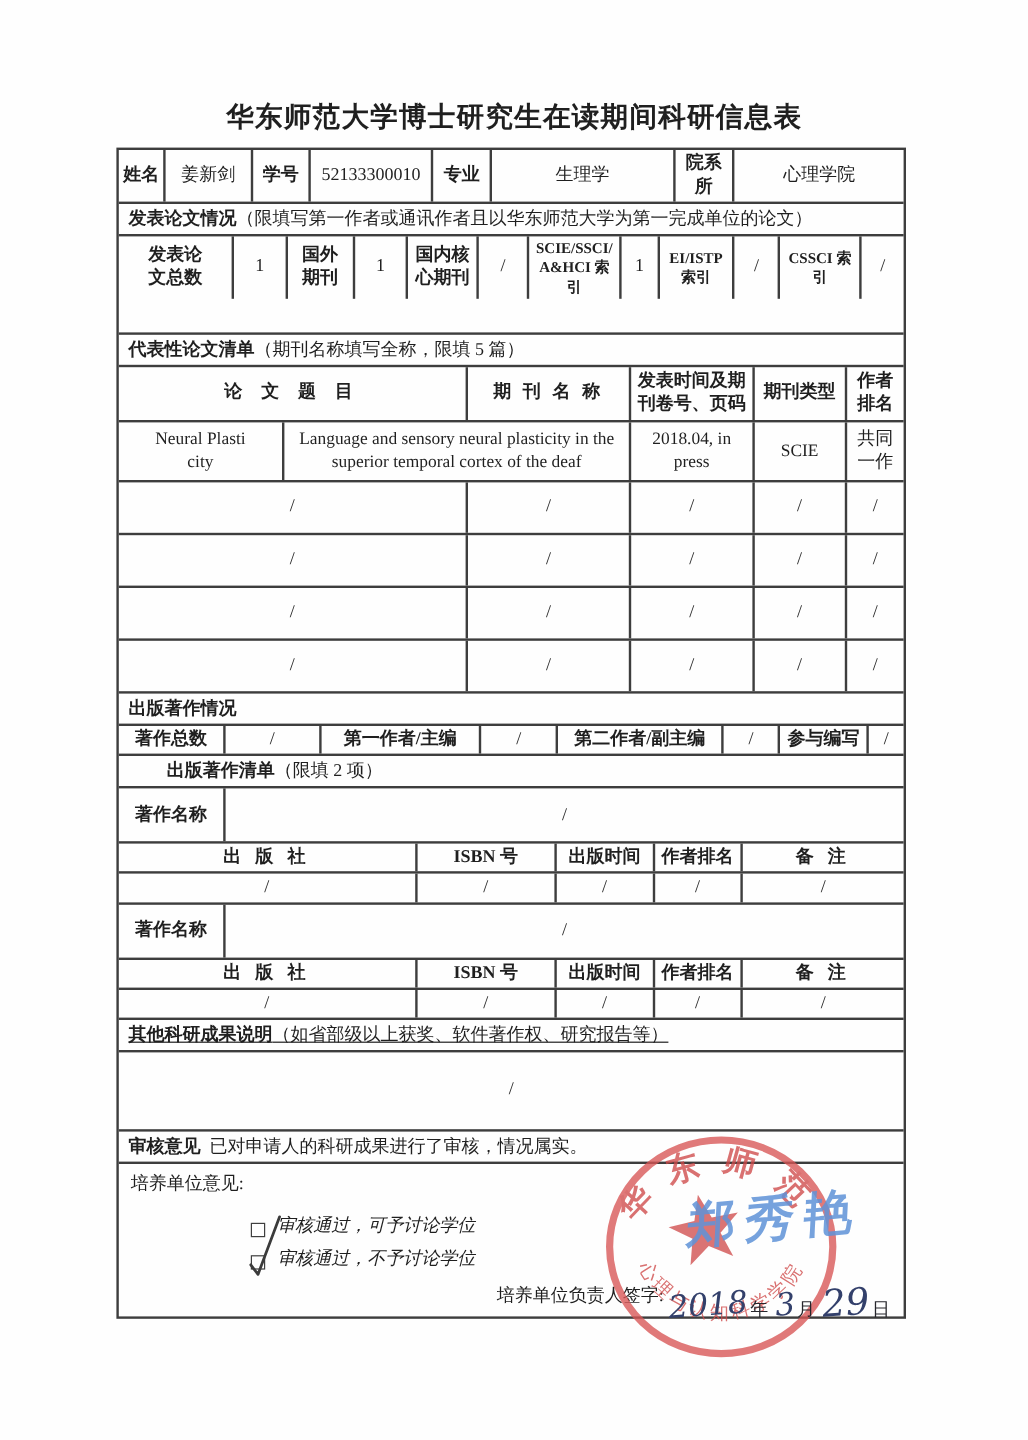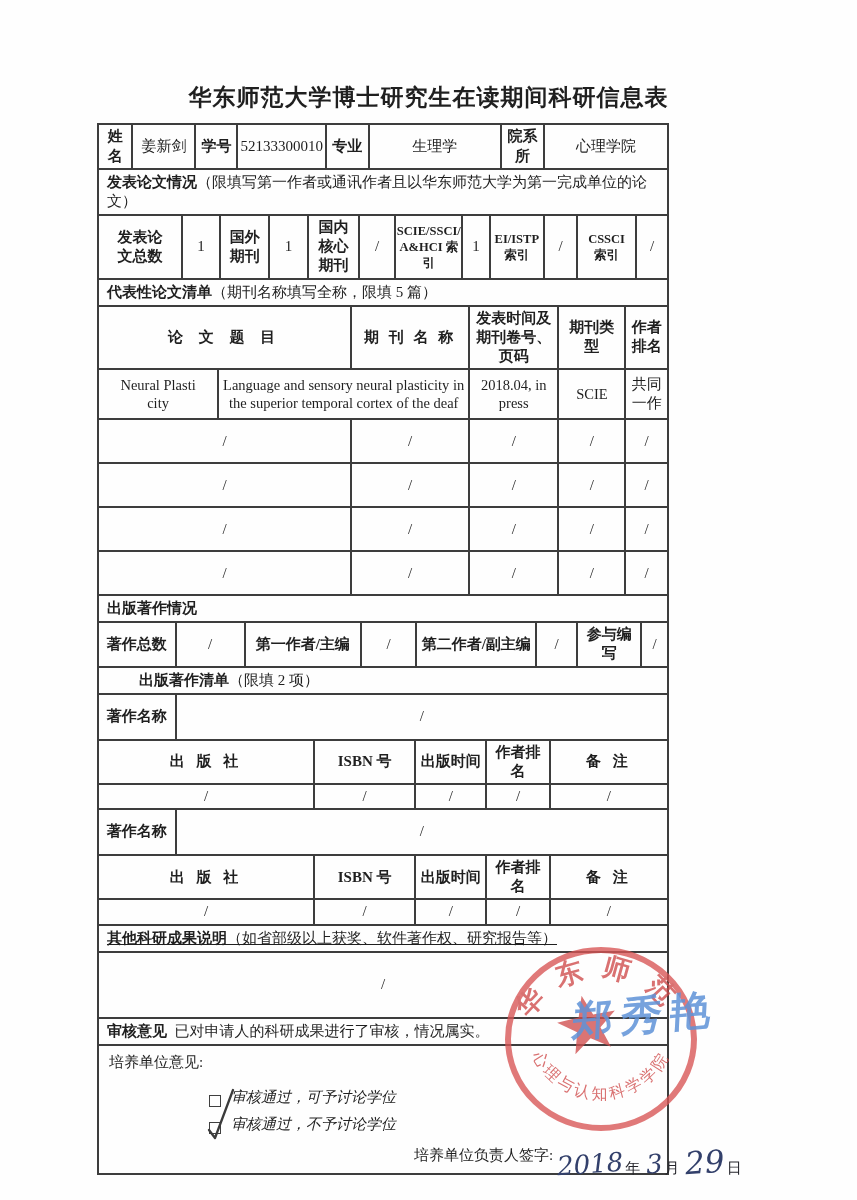--- a/index.html
+++ b/index.html
@@ -6,21 +6,21 @@
   .sheet {
     position:relative; width:857px; height:1200px; background:#fefefe;
     font-family:"Liberation Serif","DejaVu Serif",serif;
     color:#1f1f1f; overflow:hidden;
   }
   .doc-title {
     position:absolute; left:0; top:82px; width:857px; text-align:center;
     font-size:23px; font-weight:bold; letter-spacing:1px;
   }
   .form {
-    position:absolute; left:97px; top:123px; width:572px;
+    position:absolute; left:97px; top:123px; width:658px;
     border:2px solid #3d3d3d; box-sizing:border-box; background:#fefefe;
   }
   .r { display:flex; align-items:stretch; box-sizing:border-box; }
   .r + .r { border-top:2px solid #3d3d3d; }
   .c {
     box-sizing:border-box; display:flex; align-items:center; justify-content:center;
     text-align:center; font-size:15px; padding:2px 3px; line-height:1.28; min-width:0;
   }
   .c + .c { border-left:2px solid #3d3d3d; }
   .lab { font-weight:bold; }
@@ -95,21 +95,21 @@
       <div class="c lab fc" style="width:9.0%">国内核心期刊</div>
       <div class="c fc" style="width:6.4%">/</div>
       <div class="c small-head fc" style="width:11.8%">SCIE/SSCI/ A&amp;HCI 索引</div>
       <div class="c fc" style="width:4.8%">1</div>
       <div class="c small-head fc" style="width:9.6%">EI/ISTP 索引</div>
       <div class="c fc" style="width:5.8%">/</div>
       <div class="c small-head fc" style="width:10.4%">CSSCI 索引</div>
       <div class="c fc" style="width:5.6%">/</div>
     </div>
 
-    <div class="r" style="min-height:24px;">
+    <div class="r" style="min-height:24px;margin-top:28px;">
       <div class="band">
         <span><span class="bold">代表性论文清单</span><span>（期刊名称填写全称，限填 5 篇）</span></span>
       </div>
     </div>
 
     <div class="r" style="min-height:46px;">
       <div class="c lab fc" style="width:44.2%; letter-spacing:6px;">论 文 题 目</div>
       <div class="c lab fc" style="width:20.8%; letter-spacing:3px;">期 刊 名 称</div>
       <div class="c lab fc" style="width:15.7%">发表时间及期刊卷号、页码</div>
       <div class="c lab fc" style="width:11.8%">期刊类型</div>

